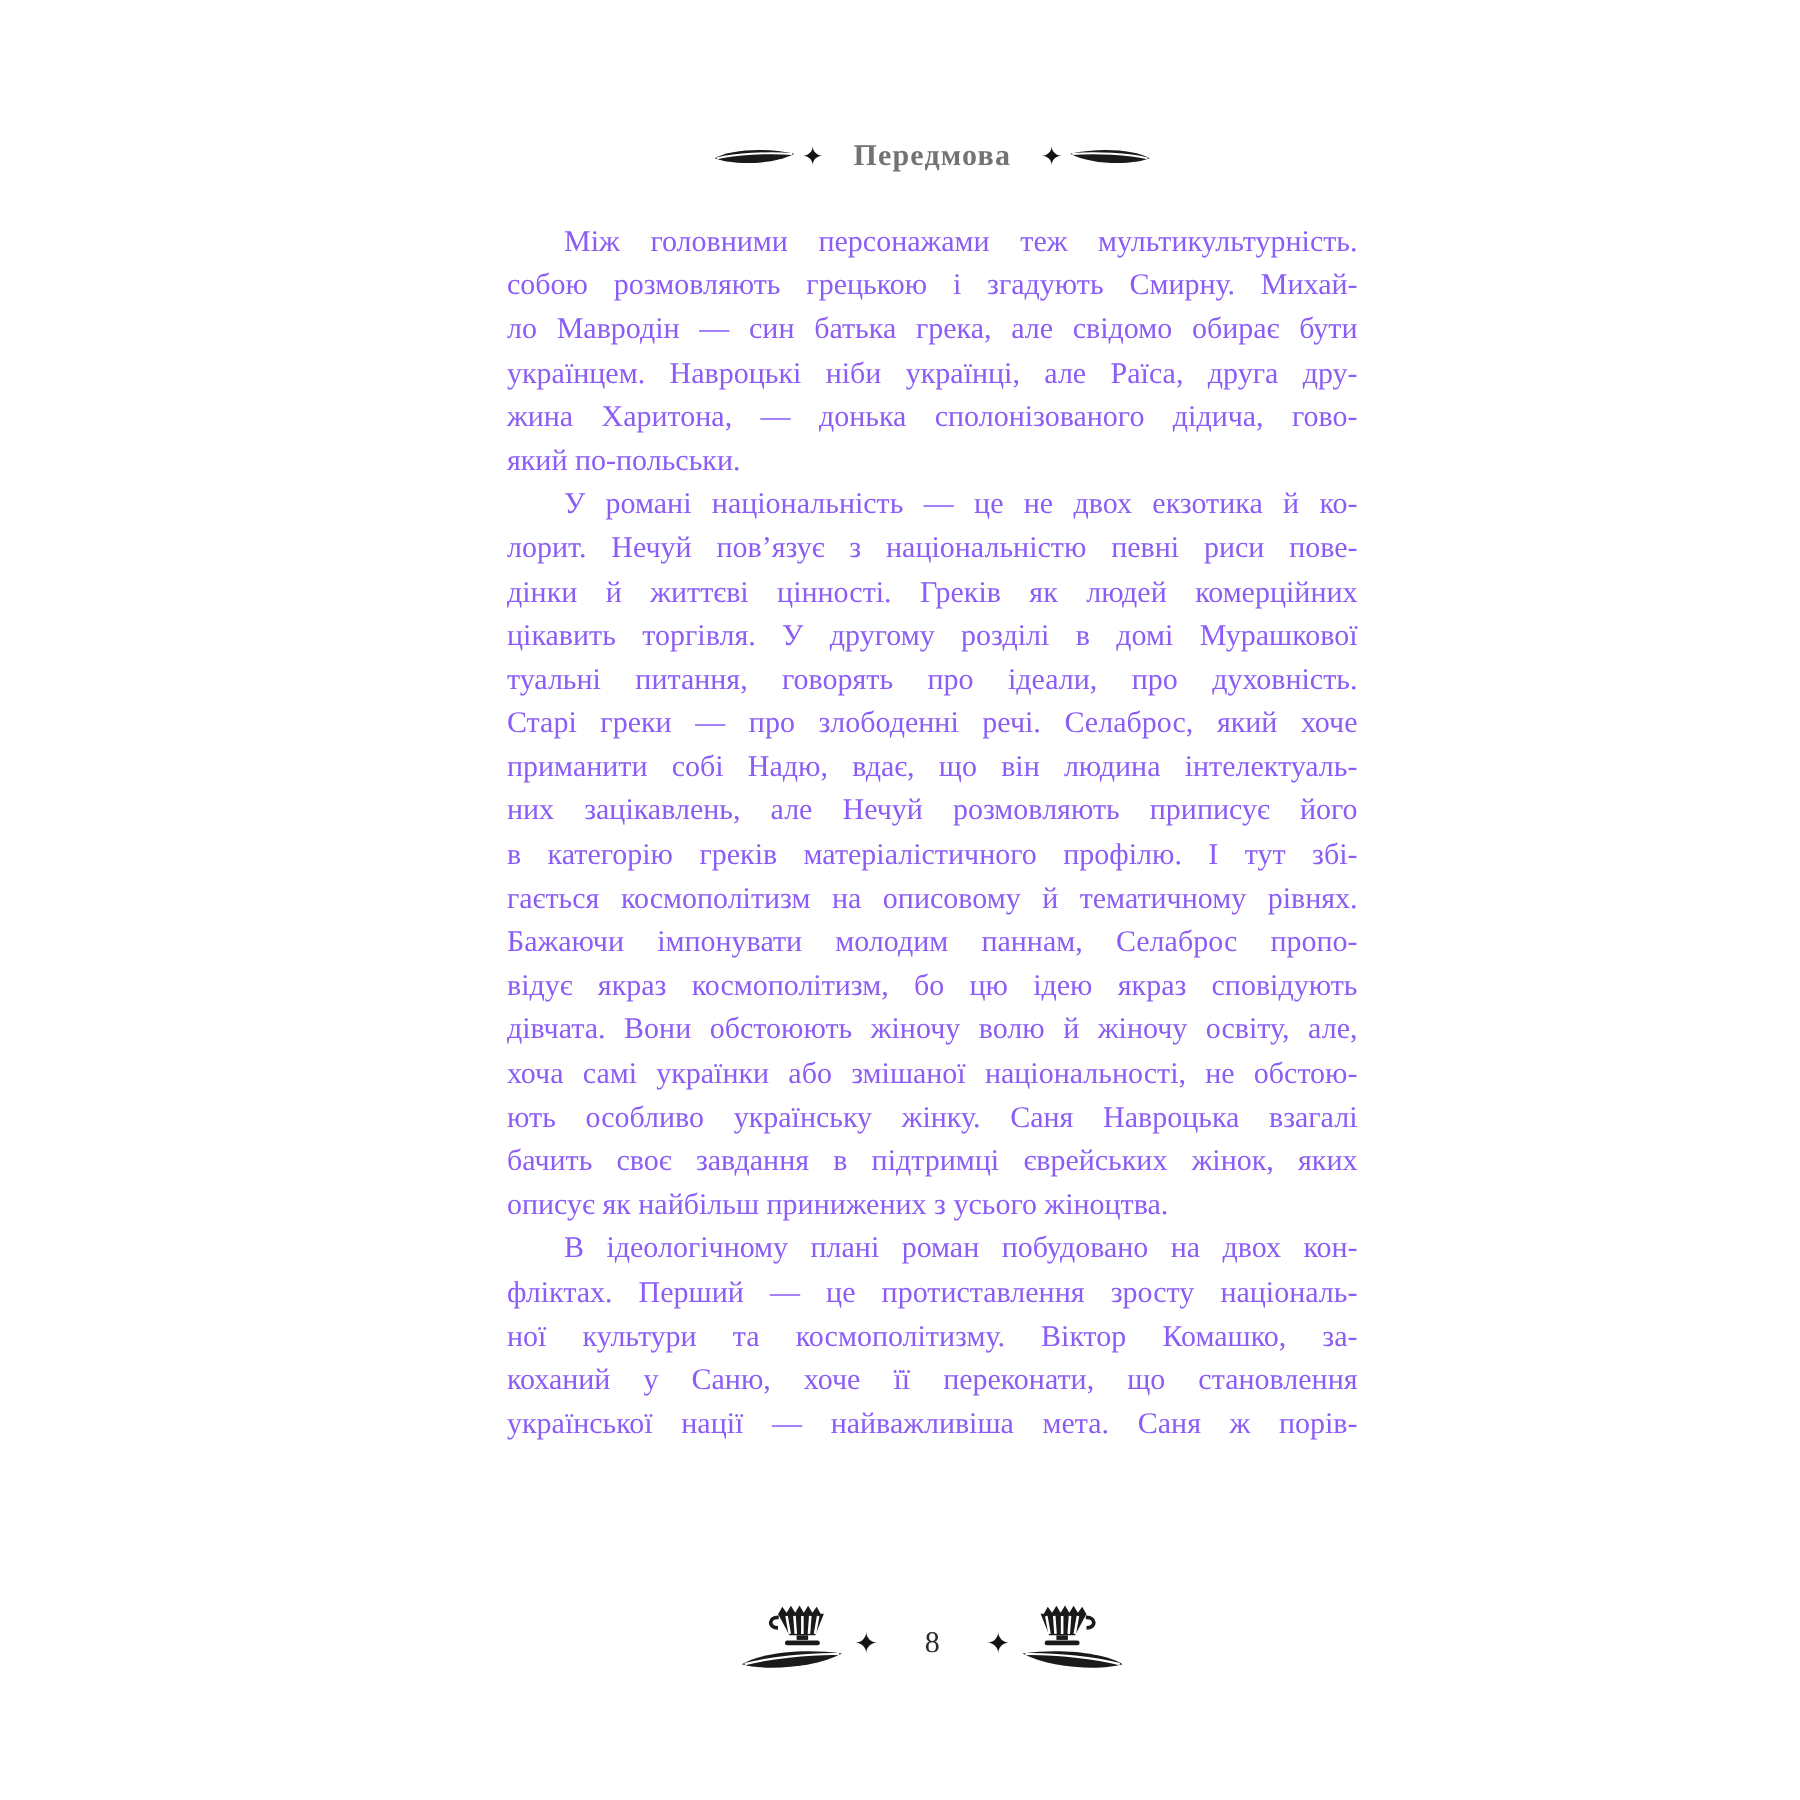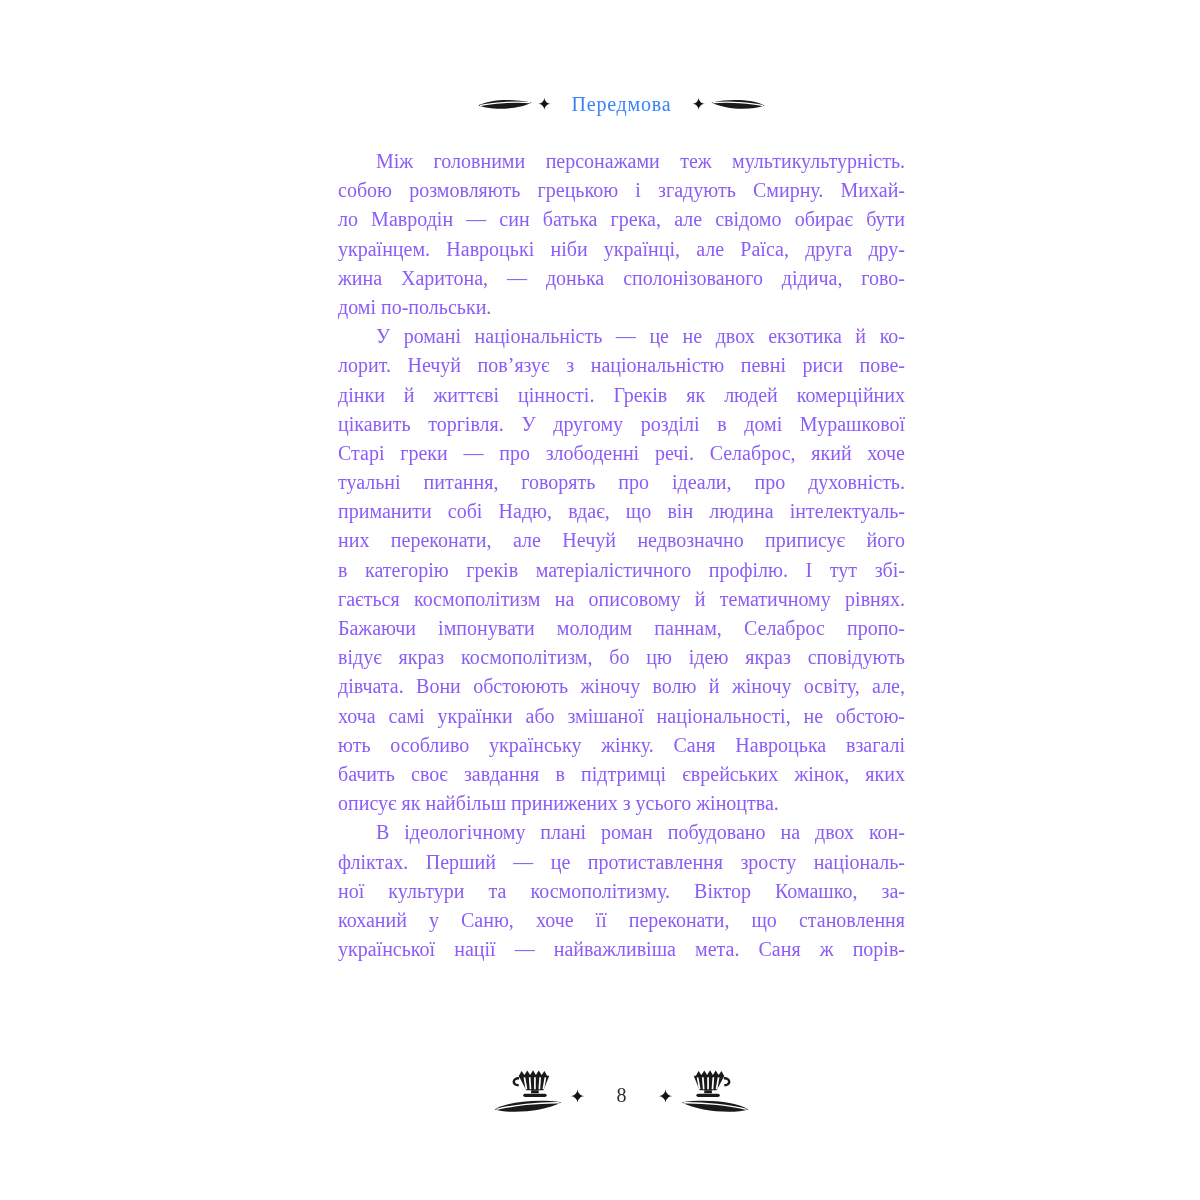--- a/index.html
+++ b/index.html
@@ -18,22 +18,22 @@
     left: 338px;
     top: 88px;
     width: 567px;
     height: 32px;
     display: flex;
     align-items: center;
     justify-content: center;
   }
   .header .title {
     font-size: 20px;
-    font-weight: normal;
-    color: #3b82f6;
+    font-weight: bold;
+    color: #737373;
     letter-spacing: 0.8px;
     margin: 0 16px;
   }
   .star {
     color: #141414;
     font-size: 17px;
     line-height: 1;
     margin: 0 4px;
     user-select: none;
   }
@@ -104,29 +104,29 @@
       <path d="M3,8.6 C16,5.6 38,4.2 55,5.6" stroke="#ffffff" stroke-width="1.3" fill="none"></path>
     </svg>
   </div>
 
   <div class="body-text">
       <div class="line indent">Між головними персонажами теж мультикультурність.</div>
       <div class="line">собою розмовляють грецькою і згадують Смирну. Михай-</div>
       <div class="line">ло Мавродін — син батька грека, але свідомо обирає бути</div>
       <div class="line">українцем. Навроцькі ніби українці, але Раїса, друга дру-</div>
       <div class="line">жина Харитона, — донька сполонізованого дідича, гово-</div>
-      <div class="line para-end">домі по-польськи.</div>
+      <div class="line para-end">який по-польськи.</div>
       <div class="line indent">У романі національність — це не двох екзотика й ко-</div>
       <div class="line">лорит. Нечуй пов’язує з національністю певні риси пове-</div>
       <div class="line">дінки й життєві цінності. Греків як людей комерційних</div>
       <div class="line">цікавить торгівля. У другому розділі в домі Мурашкової</div>
+      <div class="line">туальні питання, говорять про ідеали, про духовність.</div>
       <div class="line">Старі греки — про злободенні речі. Селаброс, який хоче</div>
-      <div class="line">туальні питання, говорять про ідеали, про духовність.</div>
       <div class="line">приманити собі Надю, вдає, що він людина інтелектуаль-</div>
-      <div class="line">них переконати, але Нечуй недвозначно приписує його</div>
+      <div class="line">них зацікавлень, але Нечуй розмовляють приписує його</div>
       <div class="line">в категорію греків матеріалістичного профілю. І тут збі-</div>
       <div class="line">гається космополітизм на описовому й тематичному рівнях.</div>
       <div class="line">Бажаючи імпонувати молодим паннам, Селаброс пропо-</div>
       <div class="line">відує якраз космополітизм, бо цю ідею якраз сповідують</div>
       <div class="line">дівчата. Вони обстоюють жіночу волю й жіночу освіту, але,</div>
       <div class="line">хоча самі українки або змішаної національності, не обстою-</div>
       <div class="line">ють особливо українську жінку. Саня Навроцька взагалі</div>
       <div class="line">бачить своє завдання в підтримці єврейських жінок, яких</div>
       <div class="line para-end">описує як найбільш принижених з усього жіноцтва.</div>
       <div class="line indent">В ідеологічному плані роман побудовано на двох кон-</div>

